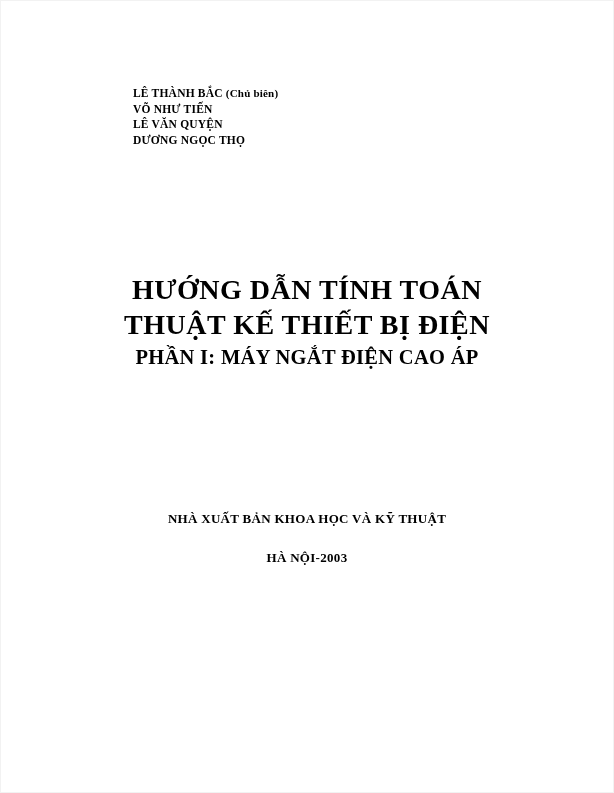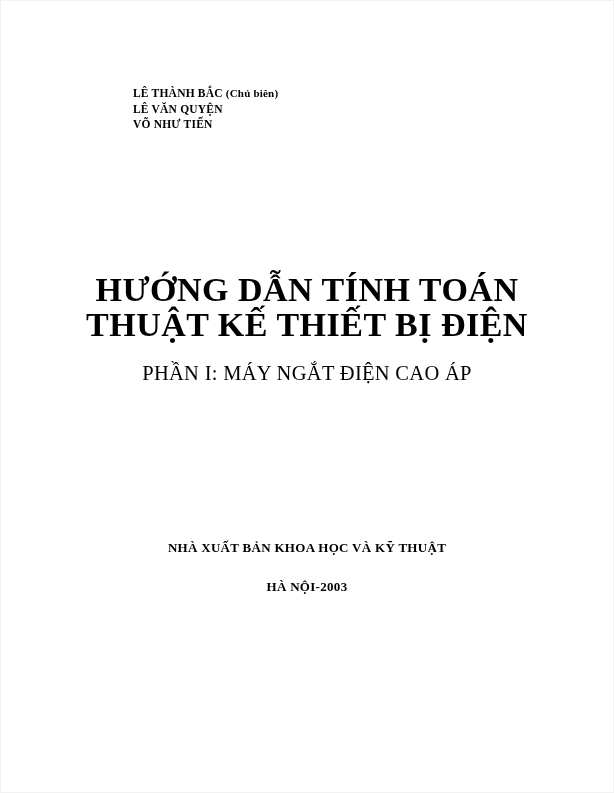--- a/index.html
+++ b/index.html
@@ -54,37 +54,37 @@
     position: absolute;
     left: 0;
     top: 272px;
     width: 614px;
     text-align: center;
   }
   .title-line-1,
   .title-line-2 {
     font-family: "Liberation Serif", serif;
     font-weight: bold;
-    font-size: 34px;
+    font-size: 28px;
     line-height: 35px;
     letter-spacing: 0.5px;
   }
   .title-line-3 {
     font-family: "Liberation Serif", serif;
-    font-weight: normal;
+    font-weight: bold;
     font-size: 20.5px;
     line-height: 30px;
     letter-spacing: 0.3px;
-    margin-top: 16px;
+    margin-top: 0;
   }
 
   .publisher-block {
     position: absolute;
     left: 0;
-    top: 538px;
+    top: 509px;
     width: 614px;
     text-align: center;
   }
   .publisher-name {
     font-family: "Liberation Serif", serif;
     font-weight: bold;
     font-size: 13px;
     letter-spacing: 0.3px;
     line-height: 19px;
   }
@@ -101,24 +101,27 @@
 <body>
 
 <div class="page">
 
   <div class="authors">
     <div class="author-line">
       <span>LÊ THÀNH BẮC</span>
       <span class="editor-note">(Chủ biên)</span>
     </div>
     <div class="author-line">
+      <span>VÕ NHƯ TIẾN</span>
+    </div>
+    <div class="author-line">
       <span>LÊ VĂN QUYỆN</span>
     </div>
     <div class="author-line">
-      <span>VÕ NHƯ TIẾN</span>
+      <span>DƯƠNG NGỌC THỌ</span>
     </div>
   </div>
 
   <div class="title-block">
     <div class="title-line-1">HƯỚNG DẪN TÍNH TOÁN</div>
     <div class="title-line-2">THUẬT KẾ THIẾT BỊ ĐIỆN</div>
     <div class="title-line-3">PHẦN I: MÁY NGẮT ĐIỆN CAO ÁP</div>
   </div>
 
   <div class="publisher-block">

